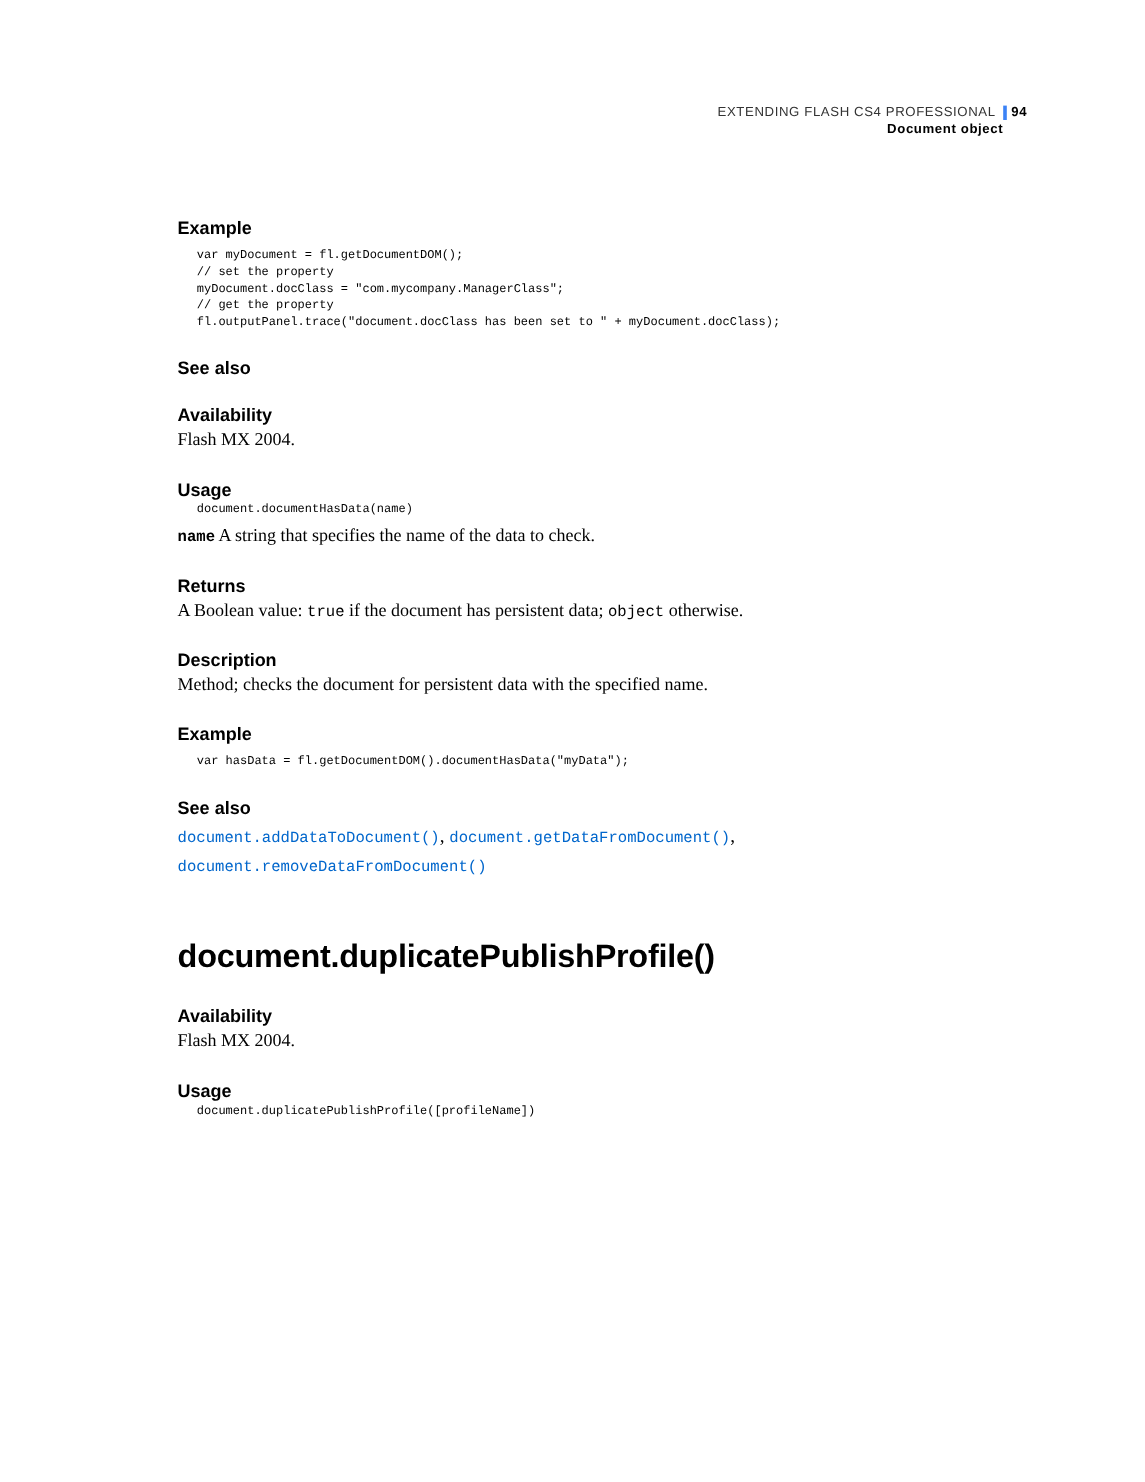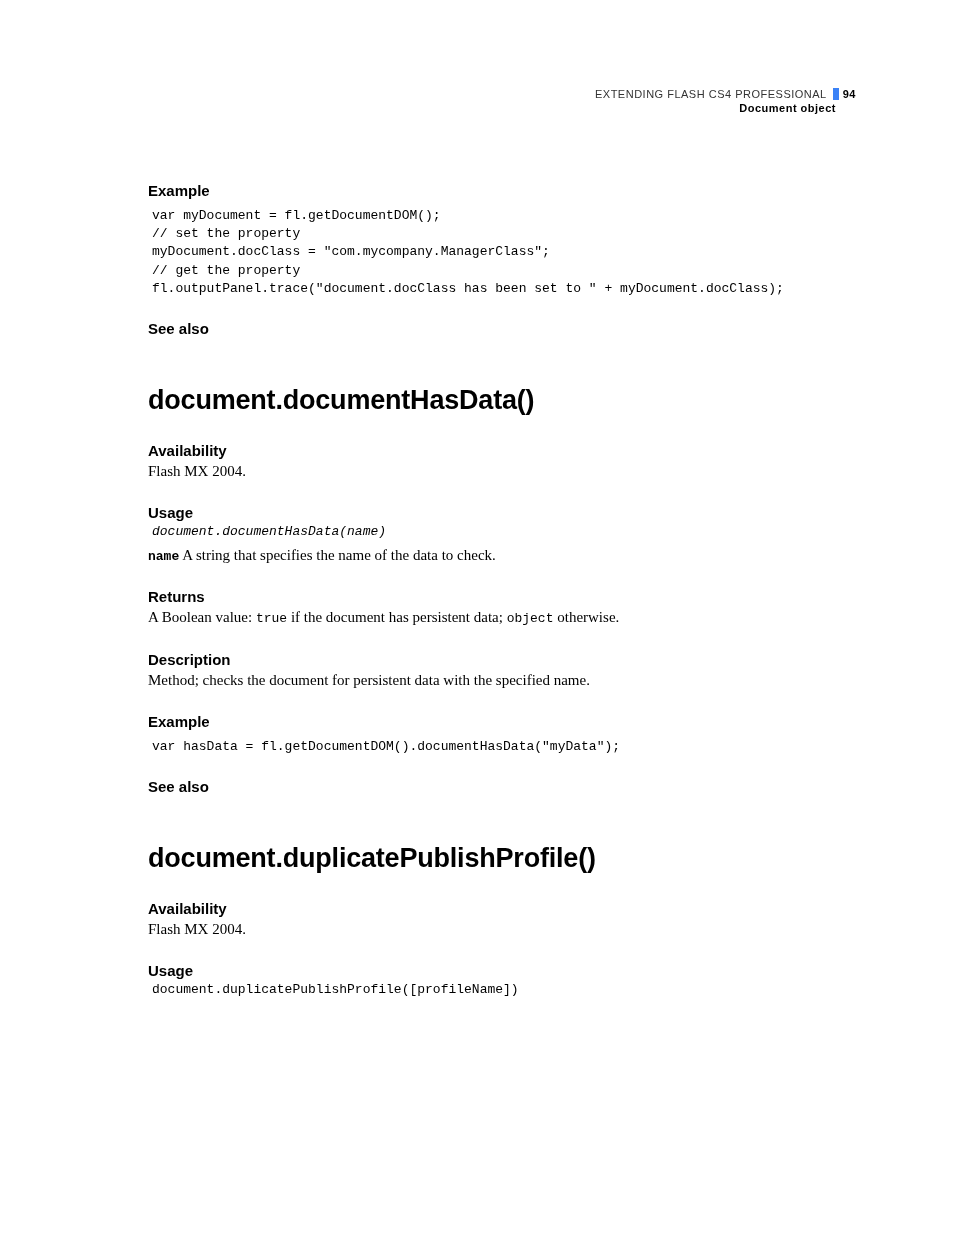--- a/index.html
+++ b/index.html
@@ -18,21 +18,21 @@
     position: absolute;
     top: 88px;
     right: 98px;
     text-align: right;
     font-family: "Myriad Pro", "Helvetica Neue", Arial, sans-serif;
     font-size: 11px;
     letter-spacing: 0.5px;
   }
   .header-line1 {
     color: #333;
-    border-right: 6px solid #3b82f6;
+    border-right: 3px solid #3b82f6;
     padding-right: 6px;
     display: inline-block;
     text-align: center;
   }
   .header-page {
     font-weight: bold;
     padding-left: 4px;
   }
   .header-line2 {
     font-weight: bold;
@@ -50,24 +50,24 @@
     margin-bottom: 2px;
   }
   .body-text {
     font-family: "Minion Pro", Georgia, serif;
     font-size: 15px;
     line-height: 1.4;
     margin: 0 0 4px 0;
   }
   .code-block {
     font-family: "Courier New", monospace;
-    font-size: 13px;
+    font-size: 10px;
     line-height: 1.4;
     white-space: pre;
-    margin: 8px 0 4px 4px;
+    margin: 8px 0 4px 16px;
   }
   .code-inline {
     font-family: "Courier New", monospace;
     font-size: 13px;
   }
   .link {
     color: #0066cc;
     font-family: "Courier New", monospace;
     font-size: 13px;
     cursor: pointer;
@@ -106,44 +106,46 @@
 
     <div class="section-label">Example</div>
     <div class="code-block">var myDocument = fl.getDocumentDOM();
 // set the property
 myDocument.docClass = "com.mycompany.ManagerClass";
 // get the property
 fl.outputPanel.trace("document.docClass has been set to " + myDocument.docClass);</div>
 
     <div class="section-label">See also</div>
 
-    <div class="h1">document.documentHasData()</div>
 
     <div class="section-label">Availability</div>
     <p class="body-text">Flash MX 2004.</p>
 
     <div class="section-label">Usage</div>
-    <div class="code-block" style="margin-top:2px;font-style:italic;">document.documentHasData(name)</div>
+    <div class="code-block" style="margin-top:2px;">document.documentHasData(name)</div>
 
     <p class="body-text">
       <span class="param-name">name</span><span>  A string that specifies the name of the data to check.</span>
     </p>
 
     <div class="section-label">Returns</div>
     <p class="body-text">
       <span>A Boolean value: </span><span class="code-inline">true</span><span> if the document has persistent data; </span><span class="code-inline">object</span><span> otherwise.</span>
     </p>
 
     <div class="section-label">Description</div>
     <p class="body-text">Method; checks the document for persistent data with the specified name.</p>
 
     <div class="section-label">Example</div>
     <div class="code-block">var hasData = fl.getDocumentDOM().documentHasData("myData");</div>
 
     <div class="section-label">See also</div>
+    <div class="see-also-links">
+      <span class="link">document.addDataToDocument()</span><span>, </span><span class="link">document.getDataFromDocument()</span><span>, </span><br><span class="link">document.removeDataFromDocument()</span>
+    </div>
 
     <div class="h1">document.duplicatePublishProfile()</div>
 
     <div class="section-label">Availability</div>
     <p class="body-text">Flash MX 2004.</p>
 
     <div class="section-label">Usage</div>
     <div class="code-block" style="margin-top:2px;">document.duplicatePublishProfile([profileName])</div>
 
   </div>

